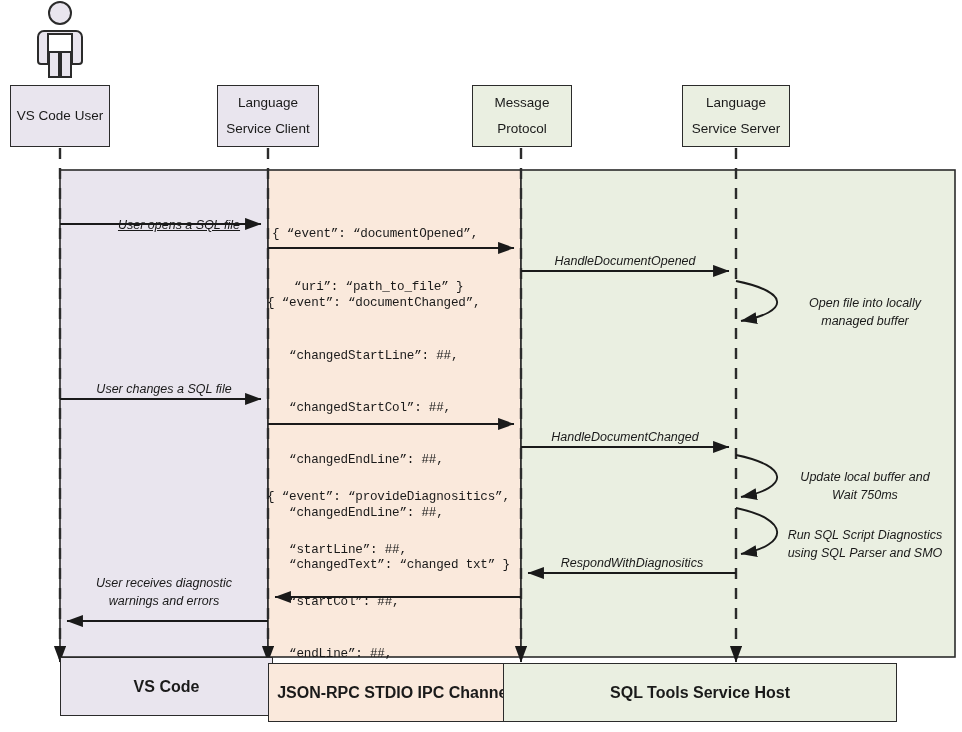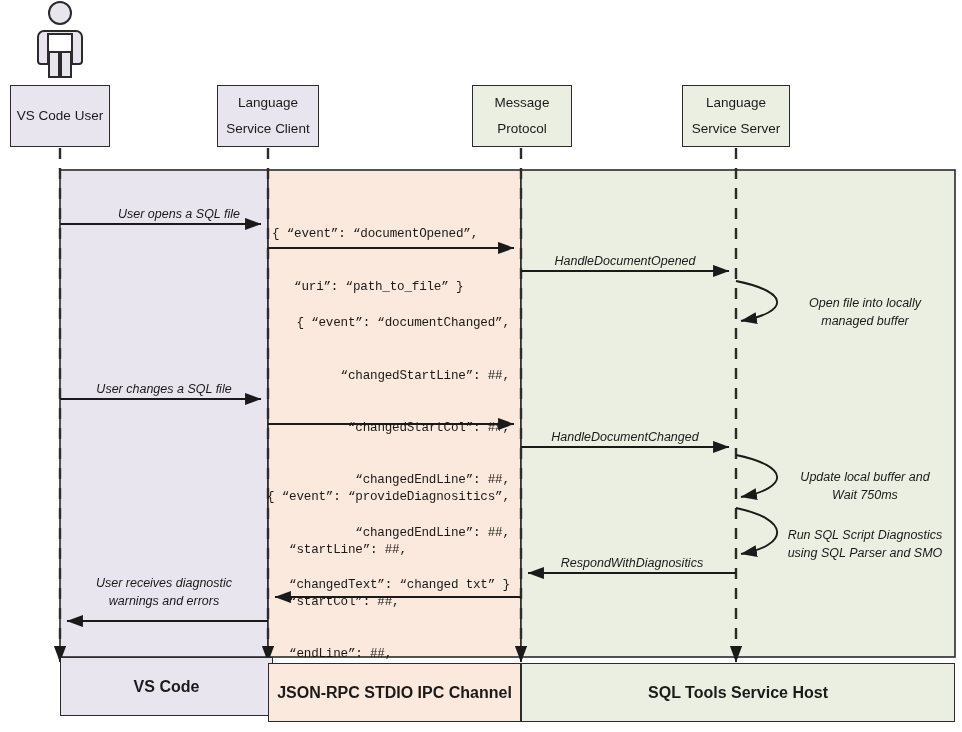--- a/index.html
+++ b/index.html
@@ -115,21 +115,21 @@
   <div class="actor-box grn" style="left:472px;top:85px;width:100px;height:62px;">
     <span class="ln">Message</span>
     <span class="ln">Protocol</span>
   </div>
 
   <div class="actor-box grn" style="left:682px;top:85px;width:108px;height:62px;">
     <span class="ln">Language</span>
     <span class="ln">Service Server</span>
   </div>
 
-  <div class="lbl" style="left:60px;top:203px;width:238px;">
+  <div class="lbl" style="left:60px;top:214px;width:238px;text-decoration:underline;">
     <span class="ln">User opens a SQL file</span>
   </div>
 
   <div class="lbl" style="left:60px;top:378px;width:208px;">
     <span class="ln">User changes a SQL file</span>
   </div>
 
   <div class="lbl" style="left:60px;top:572px;width:208px;">
     <span class="ln">User receives diagnostic</span>
     <span class="ln">warnings and errors</span>
@@ -160,21 +160,21 @@
   <div class="lbl" style="left:770px;top:524px;width:190px;text-align:center;">
     <span class="ln">Run SQL Script Diagnostics</span>
     <span class="ln">using SQL Parser and SMO</span>
   </div>
 
   <div class="json" style="left:272px;top:203px;">
     <span class="ln">{ “event”: “documentOpened”,</span>
     <span class="ln">   “uri”: “path_to_file” }</span>
   </div>
 
-  <div class="json" style="left:267px;top:292px;text-align:right;">
+  <div class="json" style="left:267px;top:272px;">
     <span class="ln">{ “event”: “documentChanged”,</span>
     <span class="ln">   “changedStartLine”: ##,</span>
     <span class="ln">   “changedStartCol”: ##,</span>
     <span class="ln">   “changedEndLine”: ##,</span>
     <span class="ln">   “changedEndLine”: ##,</span>
     <span class="ln">   “changedText”: “changed txt” }</span>
   </div>
 
   <div class="json" style="left:267px;top:466px;">
     <span class="ln">{ “event”: “provideDiagnositics”,</span>
@@ -184,17 +184,17 @@
     <span class="ln">   “endCol”: ##,</span>
     
   </div>
 
   <div class="legend-cell lav" style="left:60px;top:657px;width:213px;height:59px;">
     <span>VS Code</span>
   </div>
   <div class="legend-cell org" style="left:268px;top:663px;width:253px;height:59px;">
     <span>JSON-RPC STDIO IPC Channel</span>
   </div>
-  <div class="legend-cell grn" style="left:521px;top:663px;width:434px;height:59px;">
+  <div class="legend-cell grn" style="left:503px;top:663px;width:394px;height:59px;">
     <span>SQL Tools Service Host</span>
   </div>
 
 </div>
 
 </body></html>

